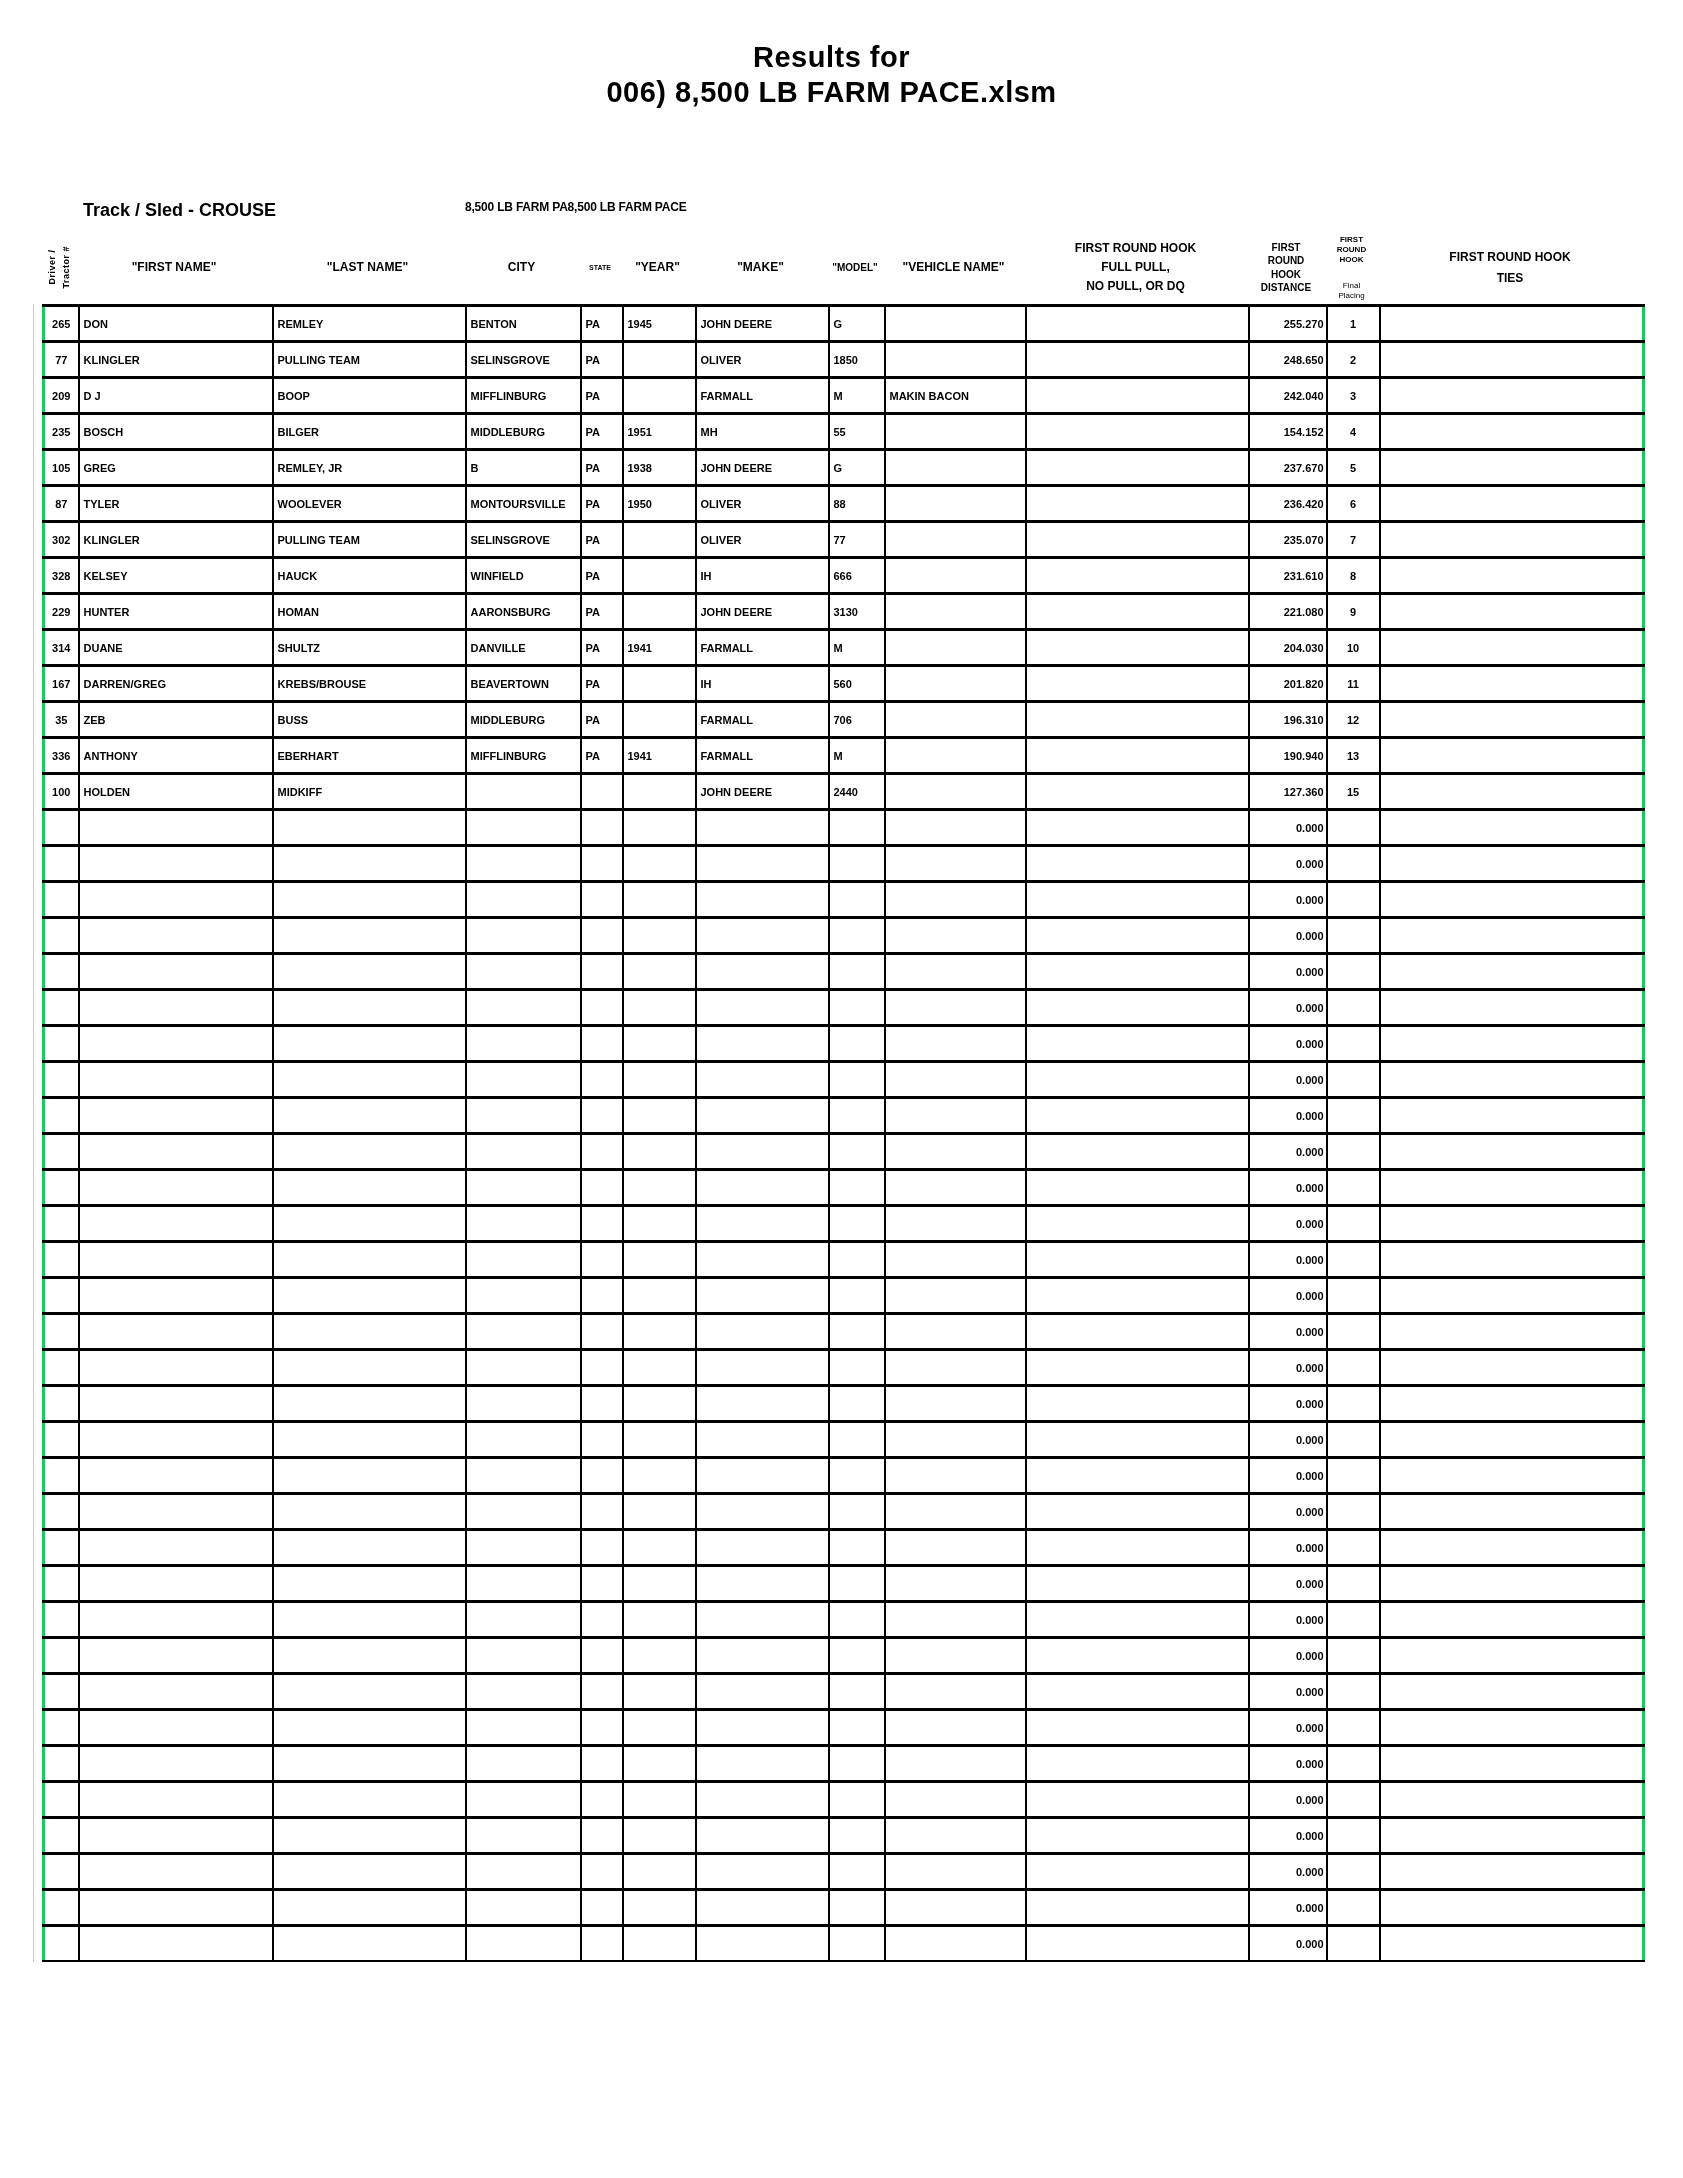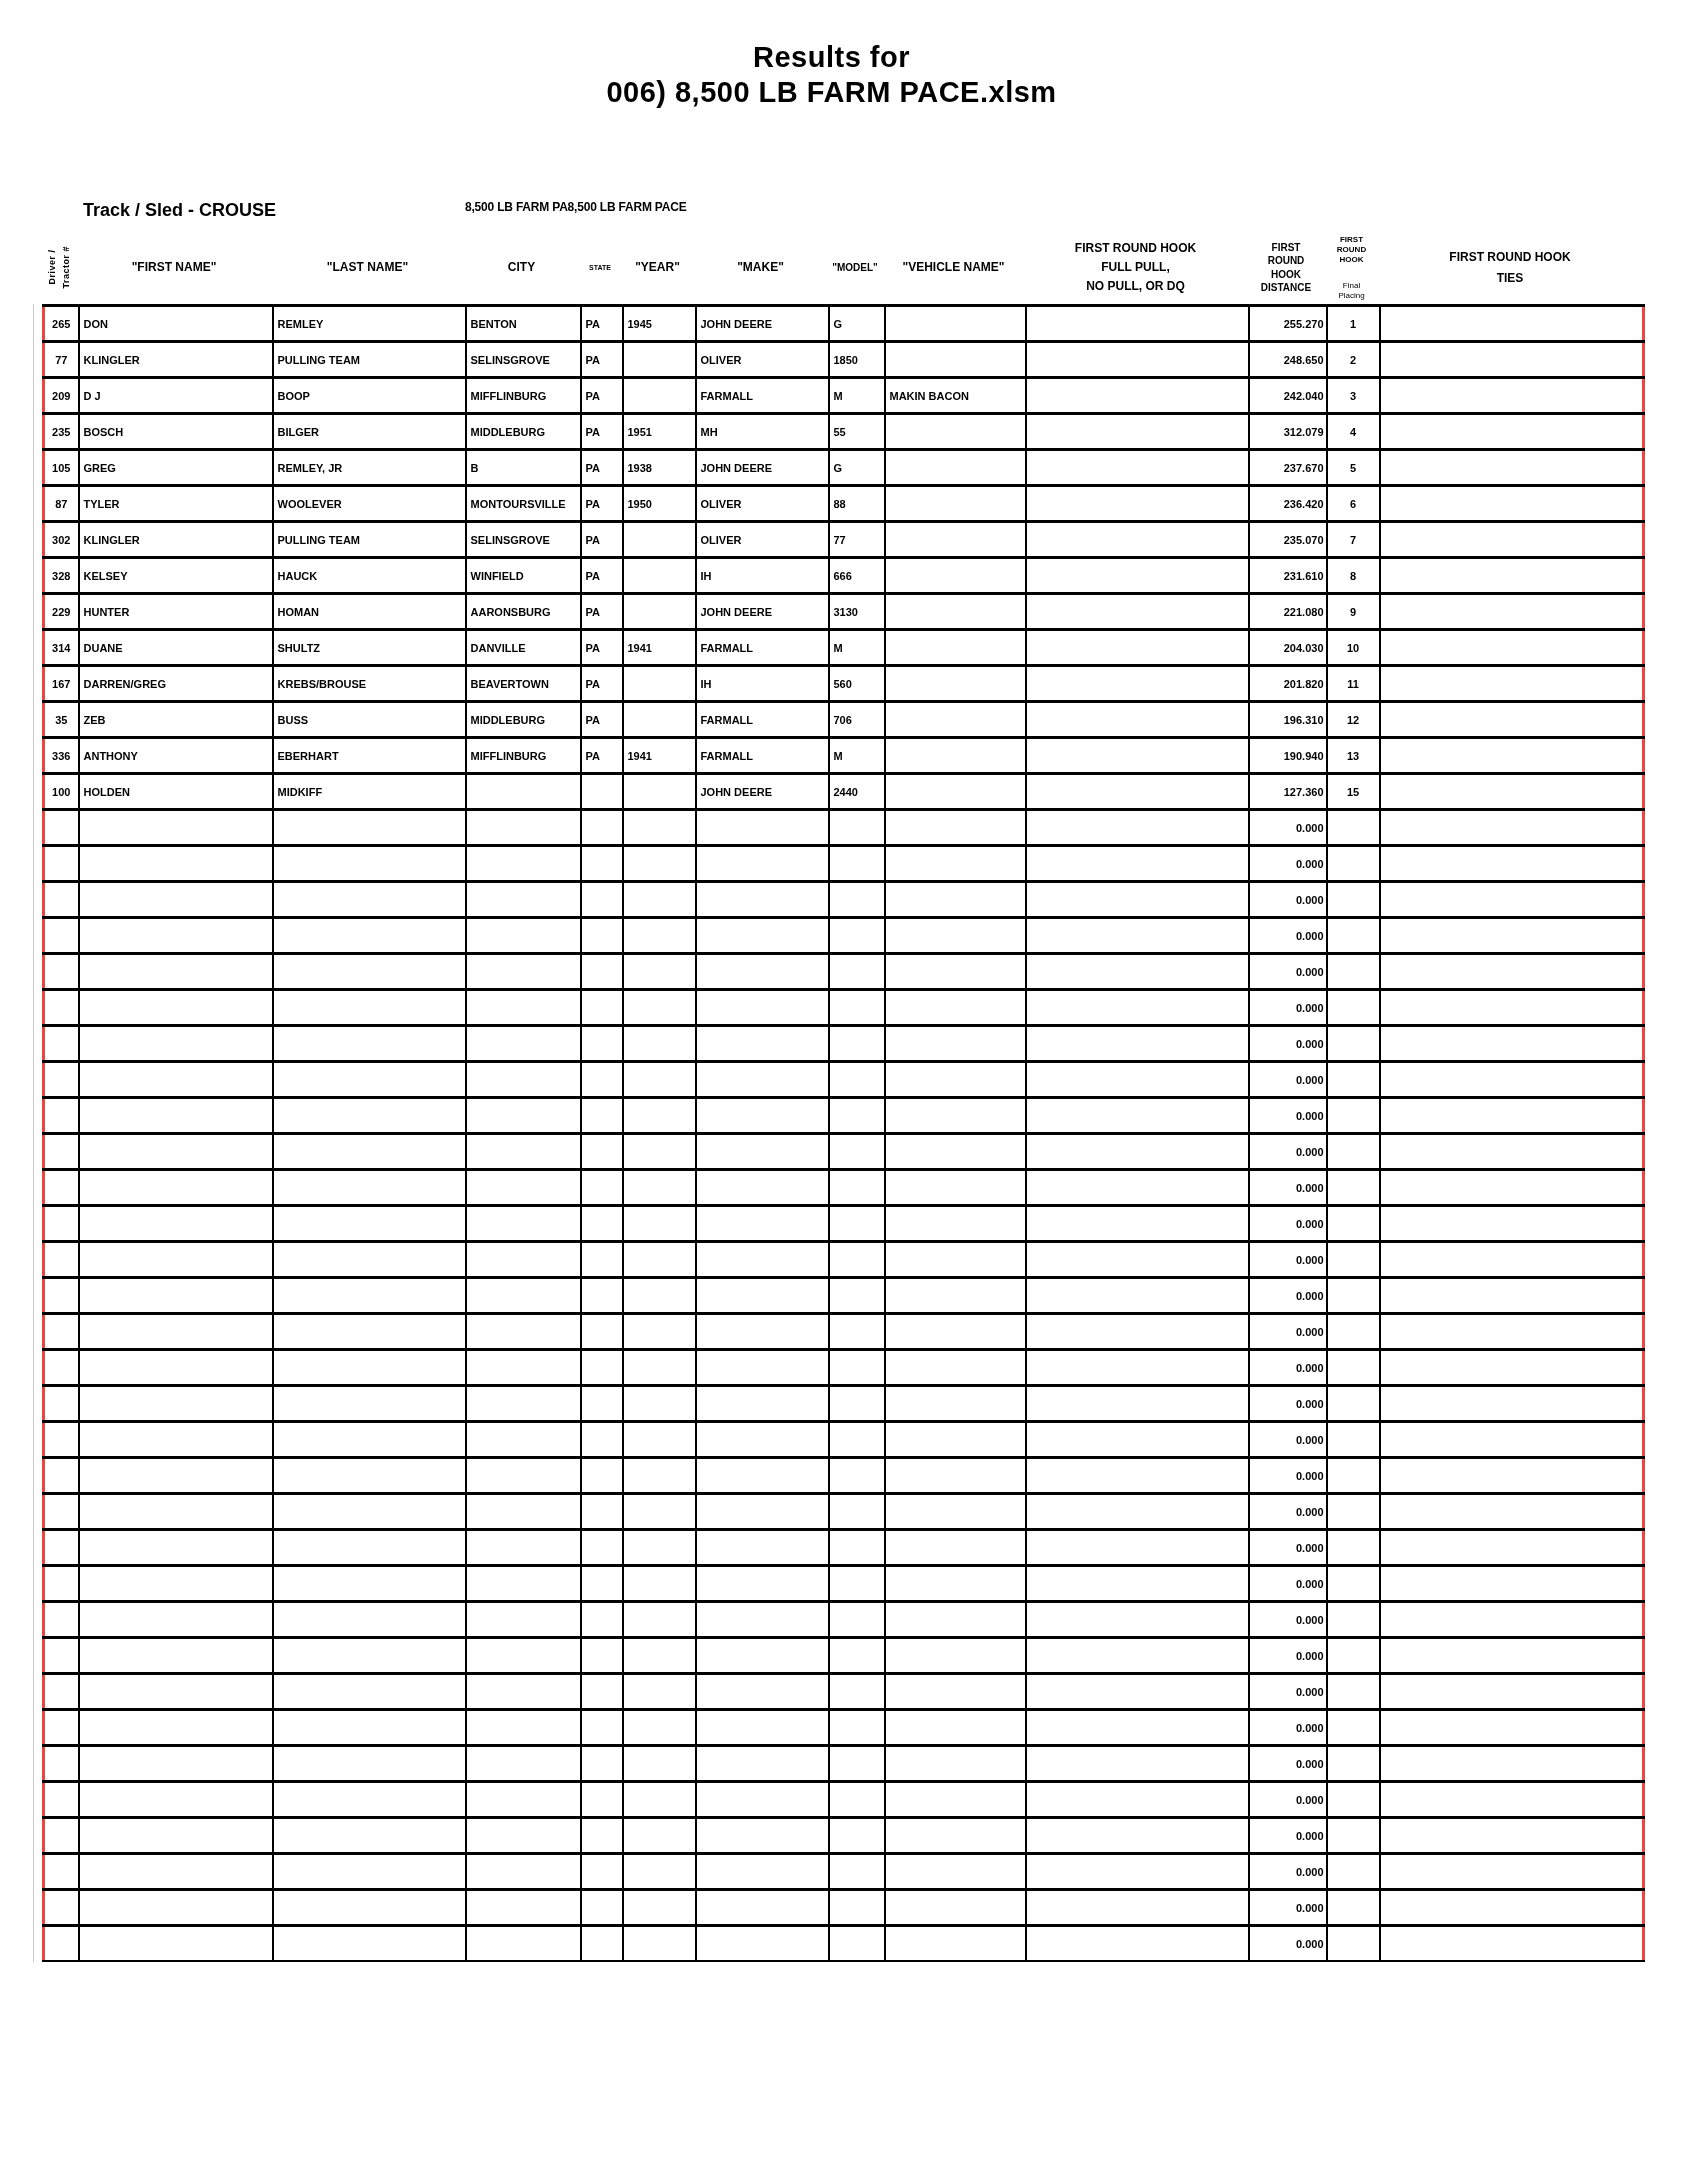--- a/index.html
+++ b/index.html
@@ -27,21 +27,21 @@
   .hc-fullpull{font-size:12px;line-height:1.6;}
   .hc-distance{font-size:10px;line-height:1.35;}
   .hc-placing{flex-direction:column;font-size:8px;line-height:1.25;}
   .hc-placing .sub{font-weight:normal;font-size:8px;line-height:1.25;white-space:pre-line;margin-top:16px;}
   .hc-ties{line-height:1.7;}
   .vtext{writing-mode:vertical-rl;transform:rotate(180deg);font-weight:bold;font-size:9px;
          line-height:1.5;white-space:pre-line;letter-spacing:0.5px;}
 
   
   .grid{position:absolute;top:304px;left:42px;}
-  table{border-collapse:collapse;table-layout:fixed;width:1600px;border:3px solid #ef4444;}
+  table{border-collapse:collapse;table-layout:fixed;width:1600px;border:3px solid #22c55e;}
   col.c0{width:35px;} col.c1{width:194px;} col.c2{width:193px;} col.c3{width:115px;}
   col.c4{width:42px;} col.c5{width:73px;} col.c6{width:133px;} col.c7{width:56px;}
   col.c8{width:141px;} col.c9{width:223px;} col.c10{width:78px;} col.c11{width:53px;}
   col.c12{width:264px;}
   td{border:2px solid #000;border-top-width:3px;border-bottom-width:3px;
      height:33px;padding:0 4px;font-weight:bold;font-size:11px;
      white-space:nowrap;overflow:hidden;text-align:left;}
   td.c0{text-align:center;padding:0 2px;}
   td.c10{text-align:right;padding-right:2px;}
   td.c11{text-align:center;}
@@ -166,21 +166,21 @@
             <td class="c0">235</td>
             <td class="c1">BOSCH</td>
             <td class="c2">BILGER</td>
             <td class="c3">MIDDLEBURG</td>
             <td class="c4">PA</td>
             <td class="c5">1951</td>
             <td class="c6">MH</td>
             <td class="c7">55</td>
             <td class="c8"></td>
             <td class="c9"></td>
-            <td class="c10">312.079</td>
+            <td class="c10">154.152</td>
             <td class="c11">4</td>
             <td class="c12"></td>
           </tr>
           <tr>
             <td class="c0">105</td>
             <td class="c1">GREG</td>
             <td class="c2">REMLEY, JR</td>
             <td class="c3">B</td>
             <td class="c4">PA</td>
             <td class="c5">1938</td>

